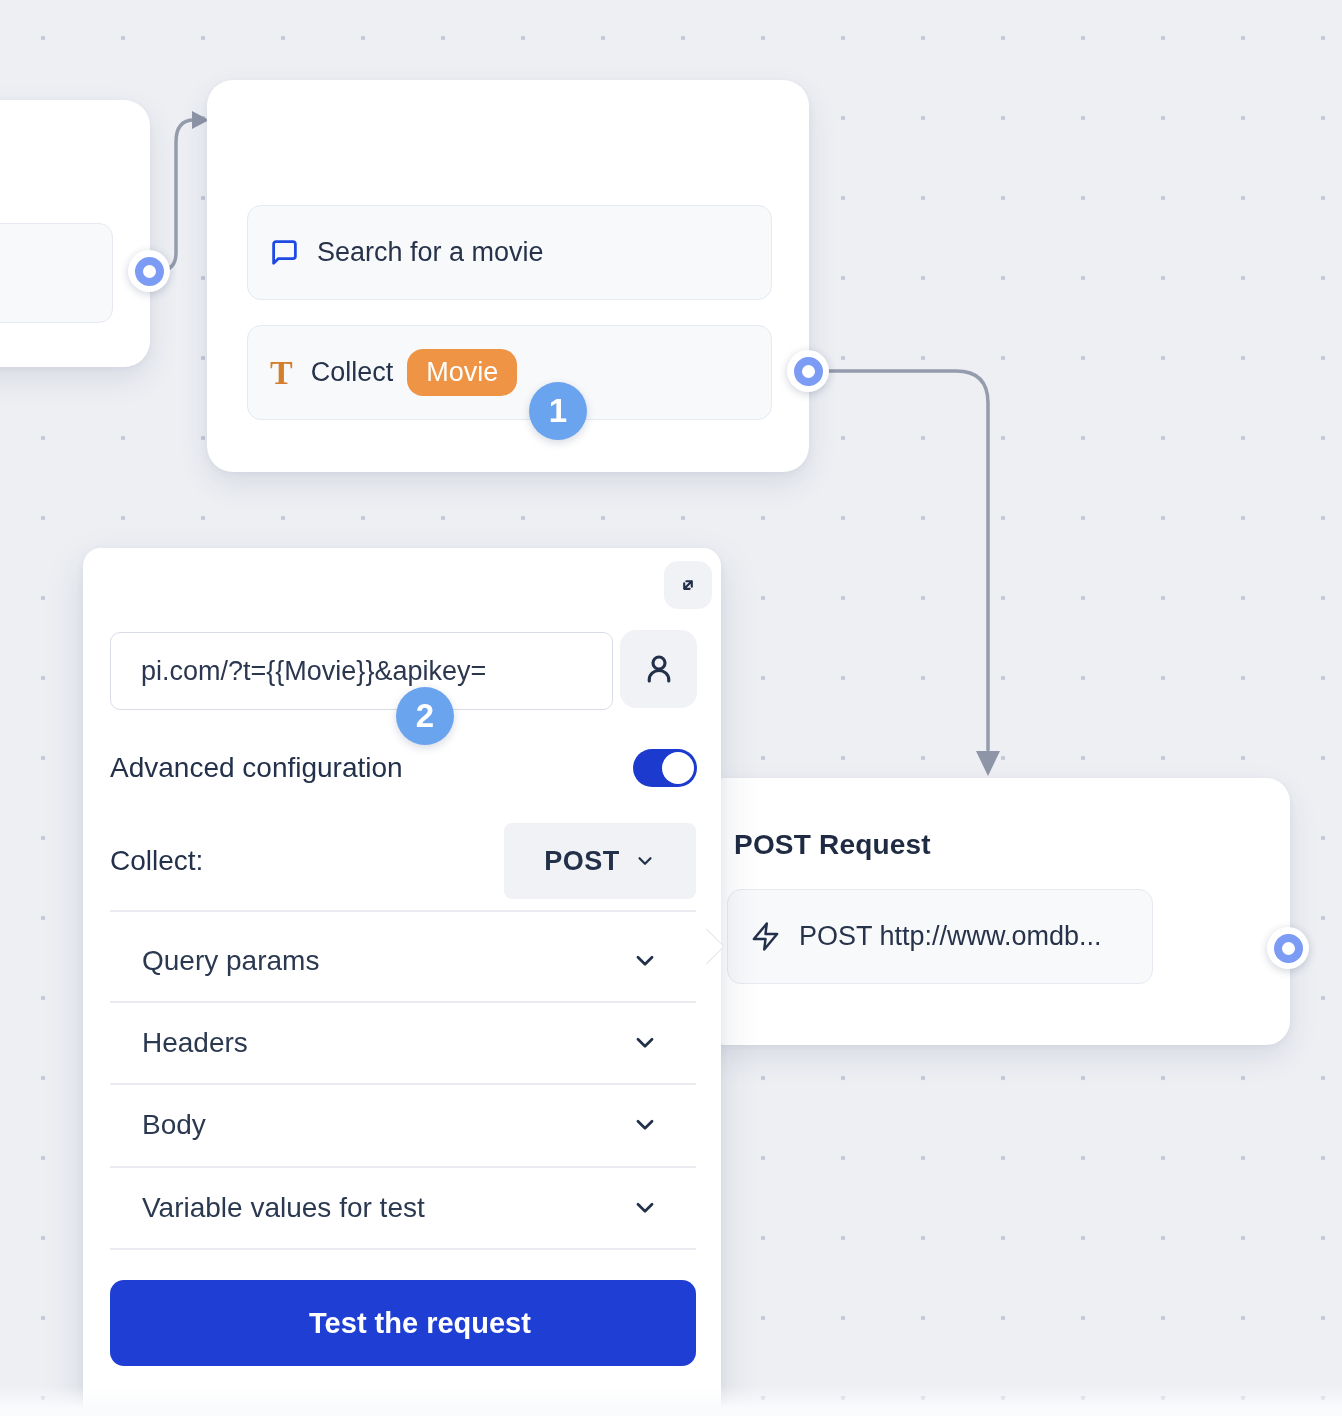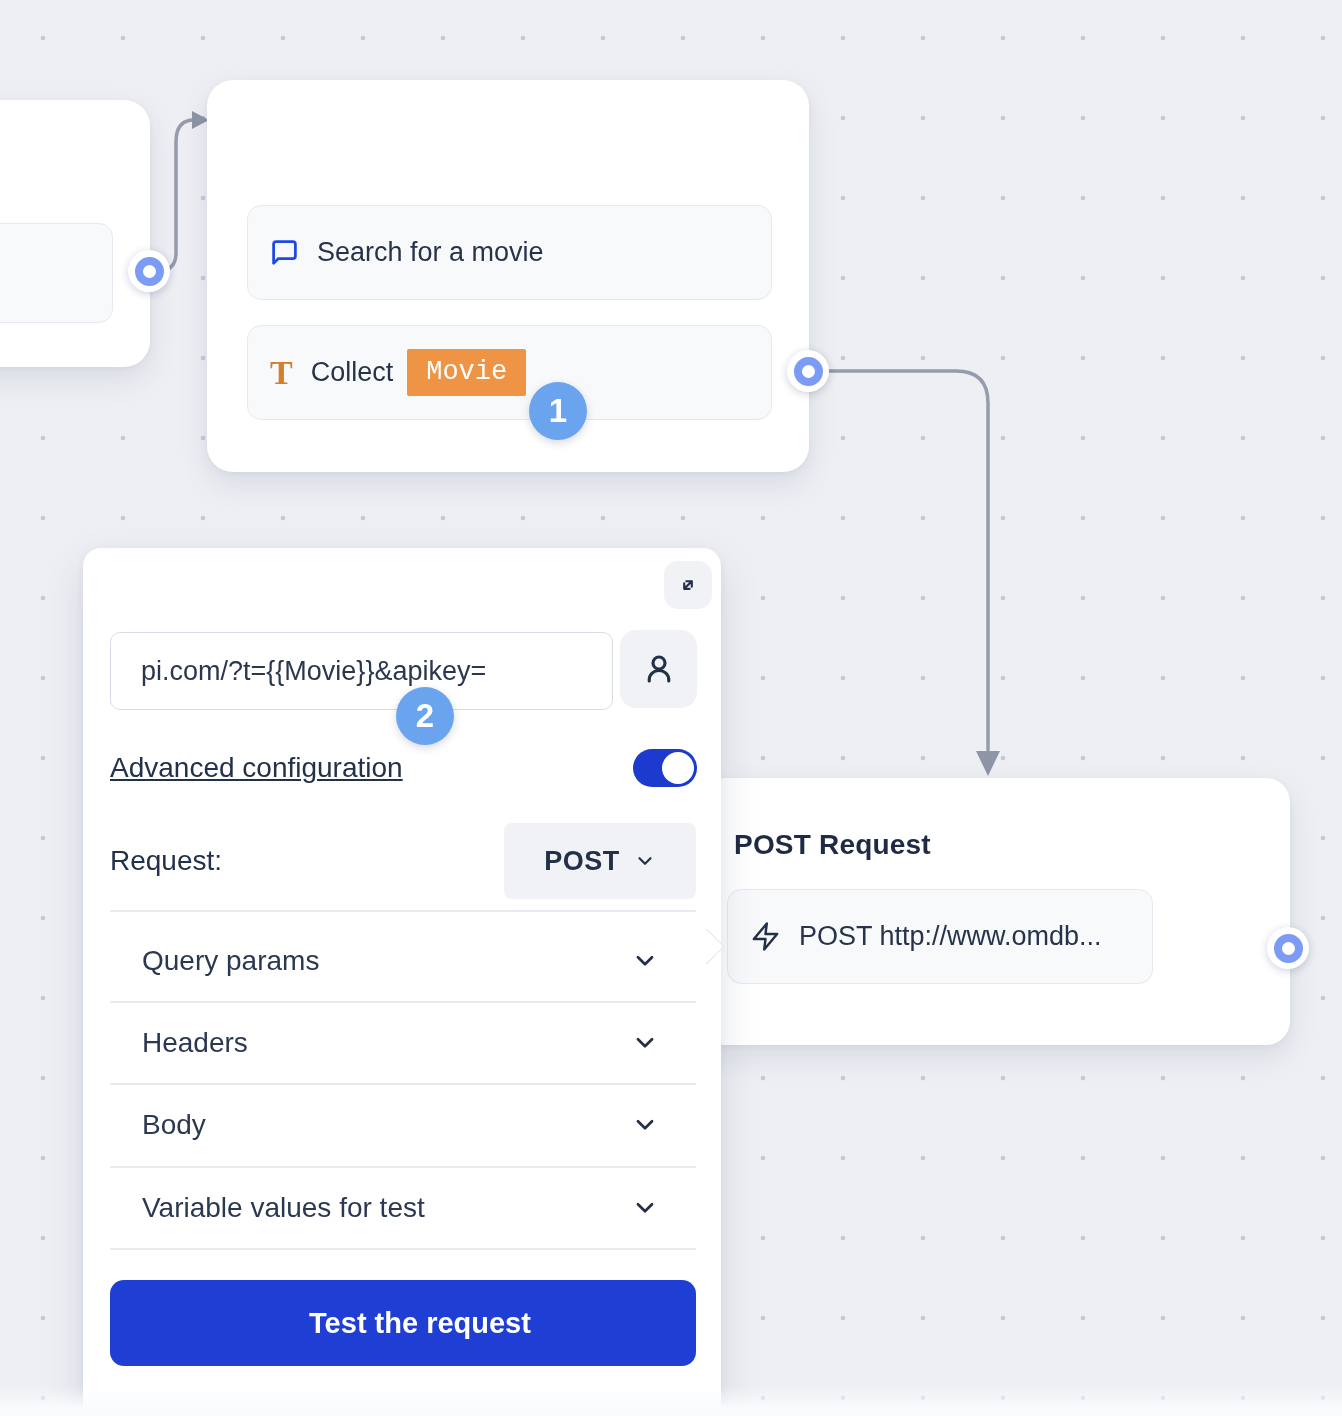--- a/index.html
+++ b/index.html
@@ -21,22 +21,22 @@
     position:absolute;transform:translateY(-50%);
     font-size:28px;font-weight:700;color:#1f2b42;letter-spacing:.2px;
   }
   .node-item{
     position:absolute;display:flex;align-items:center;
     background:#f8f9fb;border:1.5px solid #e6e9f0;border-radius:14px;
     box-sizing:border-box;padding-left:22px;
   }
   .node-item .label{font-size:27px;color:#27334a;margin-left:18px;white-space:nowrap;}
   .pill{
-    background:#ef9444;color:#fff;font-size:27px;border-radius:2px;
-    padding:7px 19px;margin-left:14px;line-height:1.2;font-family:Liberation Mono, monospace;
+    background:#ef9444;color:#fff;font-size:27px;border-radius:16px;
+    padding:7px 19px;margin-left:14px;line-height:1.2;
   }
   .t-glyph{
     font-family:"Liberation Serif","DejaVu Serif",serif;
     font-size:34px;font-weight:700;color:#d47f2e;line-height:1;
   }
   
   .port{
     position:absolute;width:42px;height:42px;border-radius:50%;background:#fff;
     box-shadow:0 2px 8px rgba(35,52,95,.22);display:flex;align-items:center;justify-content:center;
     z-index:6;
@@ -165,26 +165,26 @@
     <span>pi.com/?t={{Movie}}&amp;apikey=</span>
   </div>
 
   <div class="icon-btn" style="left:537px;top:82px;width:77px;height:78px;border-radius:16px;">
     <svg width="36" height="36" viewBox="0 0 24 24">
       <circle cx="12" cy="8" r="4" fill="none" stroke="#23304a" stroke-width="2.1"></circle>
       <path d="M5.5 20 V19 A6.5 6 0 0 1 18.5 19 V20" fill="none" stroke="#23304a" stroke-width="2.1" stroke-linecap="round"></path>
     </svg>
   </div>
 
-  <div class="row-label" style="left:27px;top:220px;text-decoration:underline;">Advanced configuration</div>
+  <div class="row-label" style="left:27px;top:220px;">Advanced configuration</div>
   <div class="toggle">
     <div class="knob"></div>
   </div>
 
-  <div class="row-label" style="left:27px;top:313px;">Request:</div>
+  <div class="row-label" style="left:27px;top:313px;">Collect:</div>
   <div class="select-btn">
     <span class="val">POST</span>
     <svg width="22" height="22" viewBox="0 0 24 24">
       <path d="M6 9 l6 6 l6 -6" fill="none" stroke="#23304a" stroke-width="2.4" stroke-linecap="round" stroke-linejoin="round"></path>
     </svg>
   </div>
 
   <div class="divider" style="top:362px;"></div>
 
   <div class="section-label" style="top:413px;">Query params</div>

